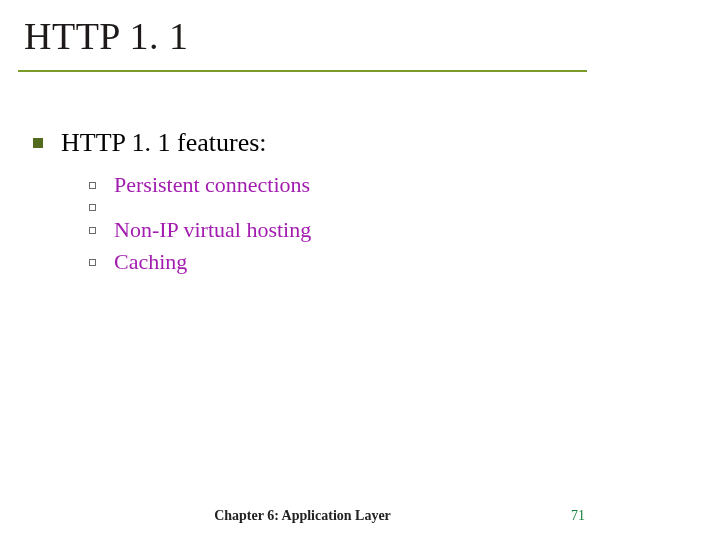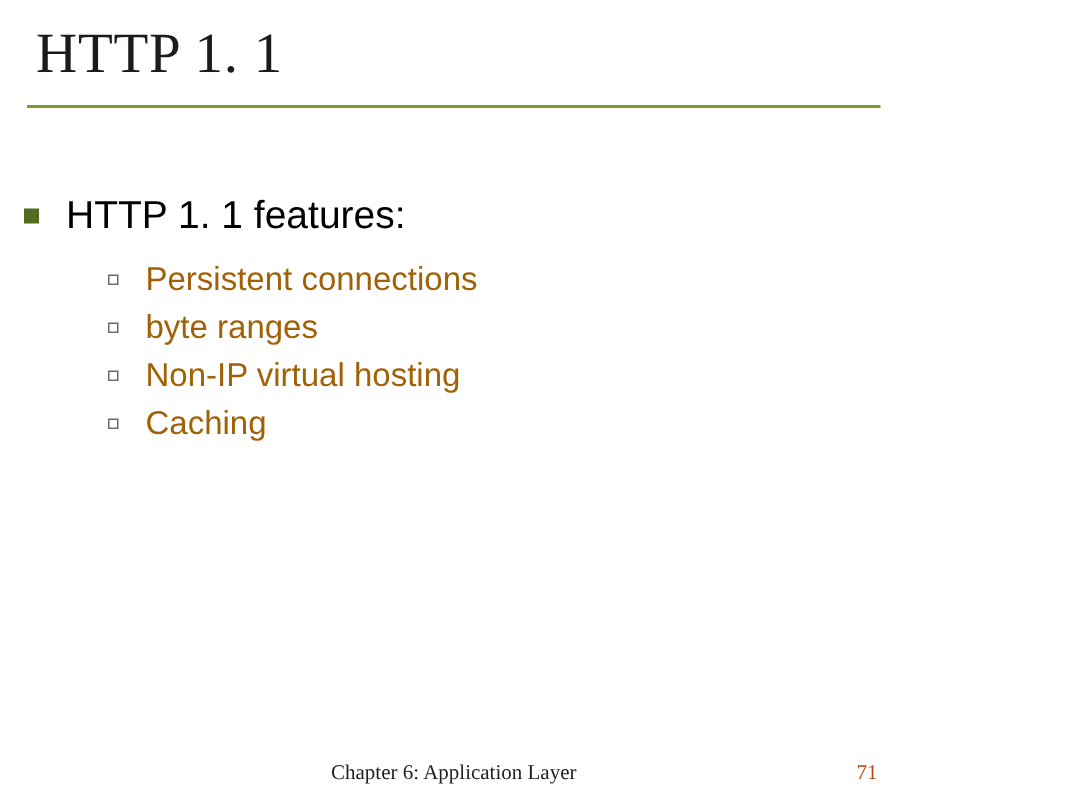--- a/index.html
+++ b/index.html
@@ -32,23 +32,24 @@
   .title-rule {
     position: absolute;
     left: 18px;
     right: 18px;
     top: 70px;
     height: 0;
     border-top: 2px solid #7a9a2a;
   }
   .body {
     position: absolute;
-    left: 16px;
+    left: 33px;
     top: 128px;
     right: 40px;
+    font-family: Liberation Serif, serif;
   }
   .level1 {
     margin: 0 0 18px 0;
   }
   .level1-row {
     display: flex;
     align-items: center;
   }
   .bullet-sq-lg {
     width: 10px;
@@ -77,39 +78,40 @@
     width: 7px;
     height: 7px;
     border: 1px solid #6b6b6b;
     background: transparent;
     flex: 0 0 auto;
     margin-right: 18px;
     box-sizing: border-box;
   }
   .level2-text {
     font-size: 22px;
-    color: #a16207;
+    color: #a21caf;
   }
   .footer-center {
     position: absolute;
     bottom: 16px;
     left: 0;
     right: 0;
     text-align: center;
     font-family: Georgia, "Times New Roman", serif;
     font-size: 14px;
     color: #222;
+    font-weight: bold;
   }
   .footer-right {
     position: absolute;
     bottom: 16px;
     right: 20px;
     font-family: Georgia, "Times New Roman", serif;
     font-size: 14px;
-    color: #c2410c;
+    color: #15803d;
   }
 </style>
 </head>
 <body>
 
 <div class="slide">
 
   <div class="title">HTTP 1. 1</div>
   <div class="title-rule"></div>
 
@@ -119,21 +121,20 @@
         <span class="bullet-sq-lg"></span>
         <span class="level1-text">HTTP 1. 1 features:</span>
       </div>
       <ul class="level2">
         <li>
           <span class="bullet-sq-sm"></span>
           <span class="level2-text">Persistent connections</span>
         </li>
         <li>
           <span class="bullet-sq-sm"></span>
-          <span class="level2-text">byte ranges</span>
         </li>
         <li>
           <span class="bullet-sq-sm"></span>
           <span class="level2-text">Non-IP virtual hosting</span>
         </li>
         <li>
           <span class="bullet-sq-sm"></span>
           <span class="level2-text">Caching</span>
         </li>
       </ul>

